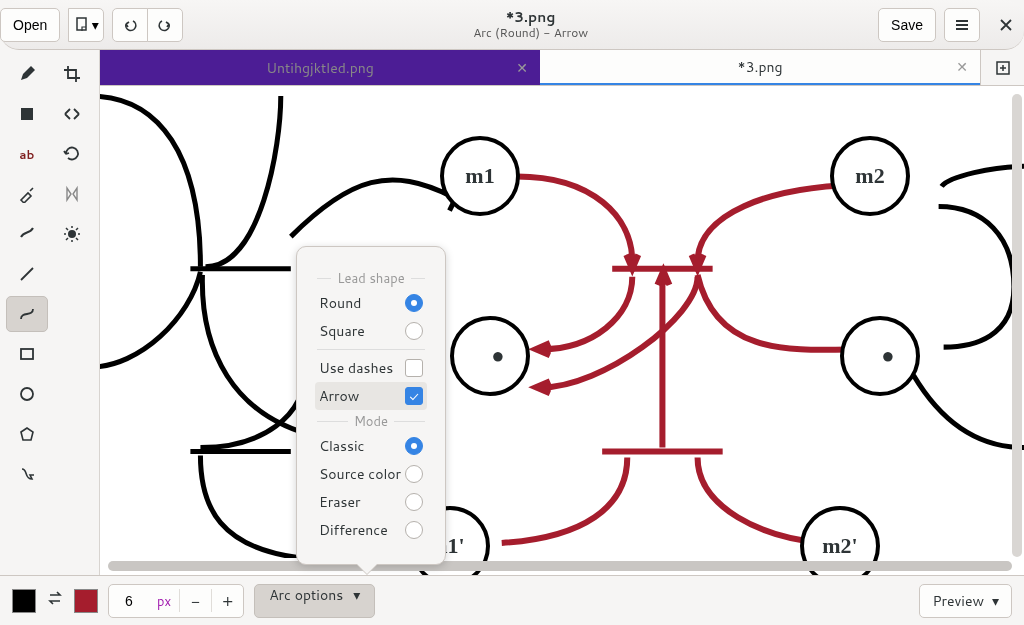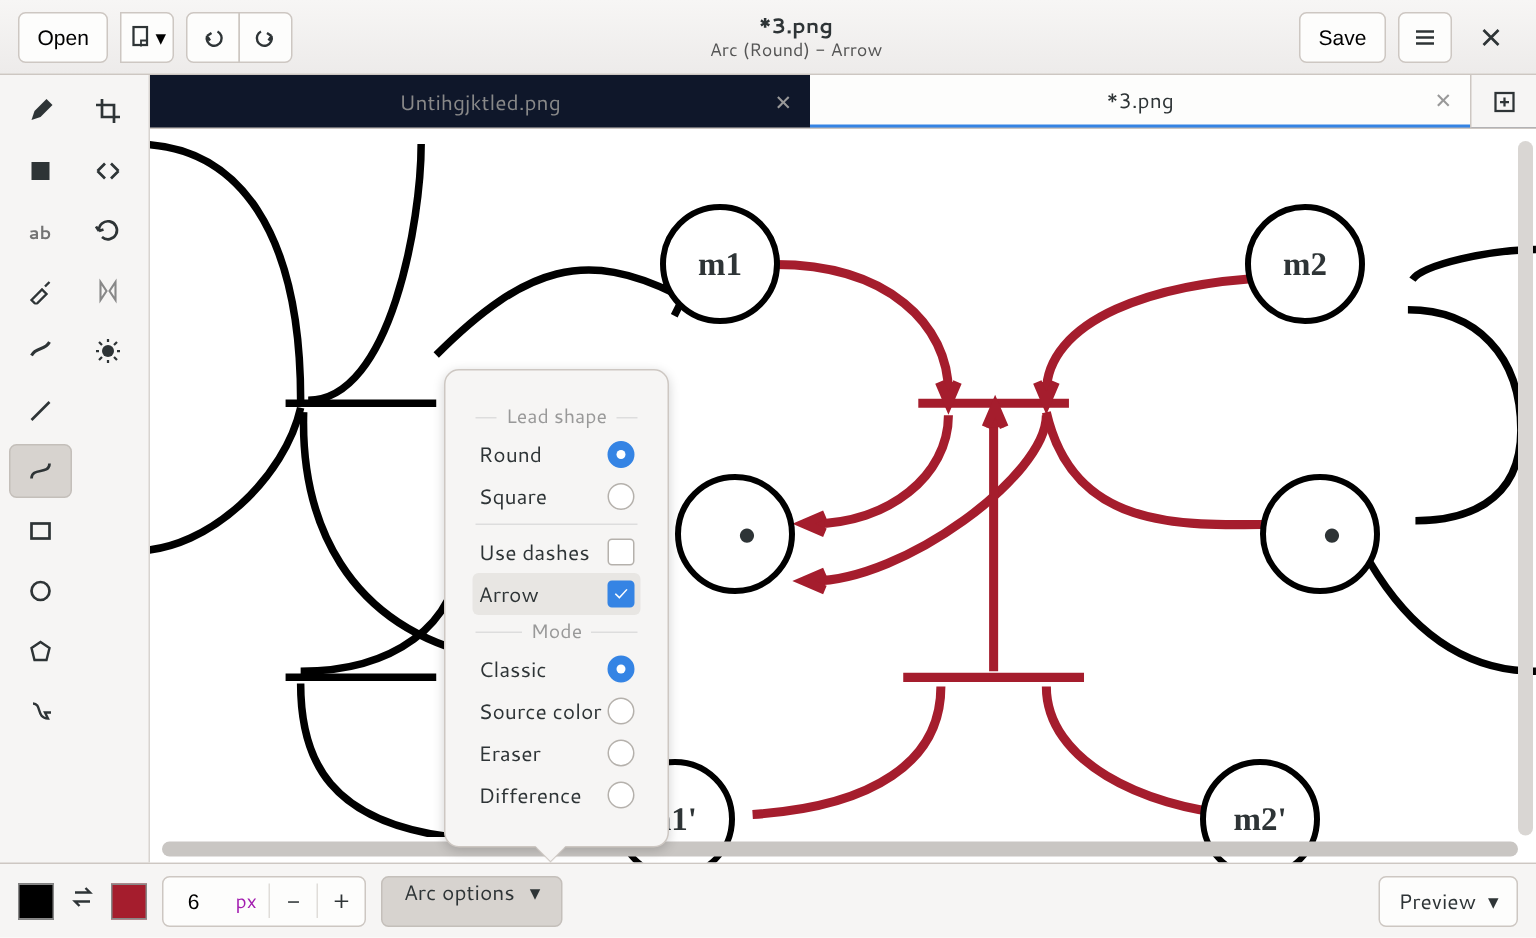--- a/index.html
+++ b/index.html
@@ -14,22 +14,23 @@
       font-size: 14px;
       color: #2e3436;
     }
     
     .headerbar {
       height: 50px;
       background: linear-gradient(#f7f6f5, #edebea);
       border-bottom: 1px solid #cdc7c2;
       display: flex;
       align-items: center;
-      padding: 0 12px;
+      padding: 0 0;
       gap: 8px;
+      border-radius: 19px;
     }
     .btn {
       background: #fdfdfc;
       border: 1px solid #cdc7c2;
       border-radius: 5px;
       padding: 6px 12px;
       font-size: 14px;
       display: inline-flex;
       align-items: center;
       justify-content: center;
@@ -76,35 +77,35 @@
       margin-bottom: 4px;
     }
     .tool {
       width: 42px;
       height: 36px;
       border-radius: 5px;
       display: flex;
       align-items: center;
       justify-content: center;
       cursor: pointer;
-      color: #737373;
+      color: #7f1d1d;
     }
     .tool.active {
       background: #d7d3cf;
       border: 1px solid #c4bfba;
     }
     .content {
       flex: 1;
       display: flex;
       flex-direction: column;
       position: relative;
     }
     .tabs {
       height: 36px;
-      background: #0f172a;
+      background: #4c1d95;
       display: flex;
       border-bottom: 1px solid #cdc7c2;
     }
     .tab {
       flex: 1;
       display: flex;
       align-items: center;
       justify-content: center;
       position: relative;
       color: #888;

